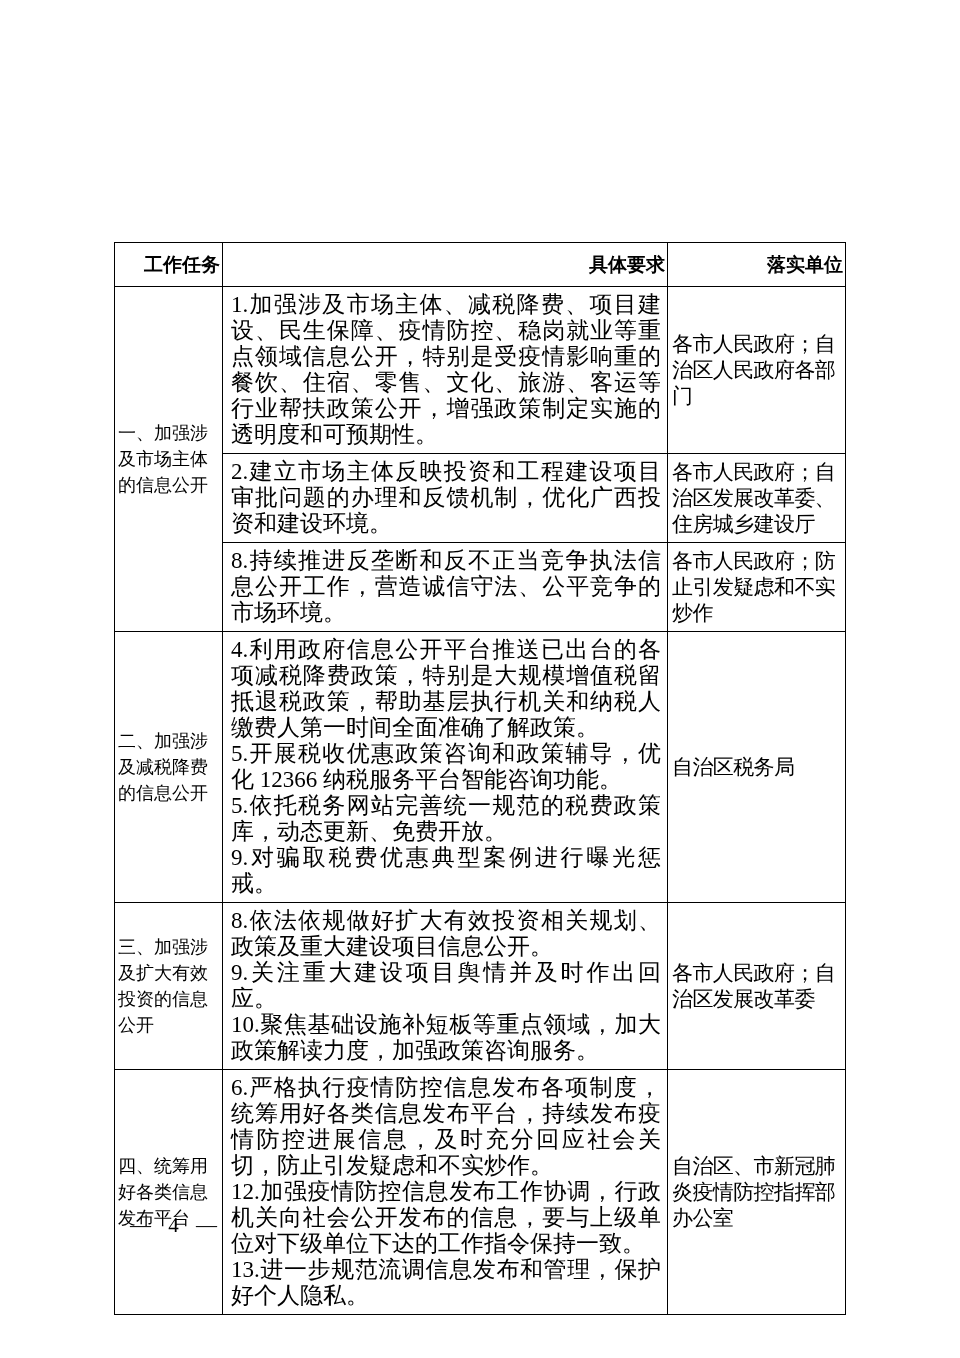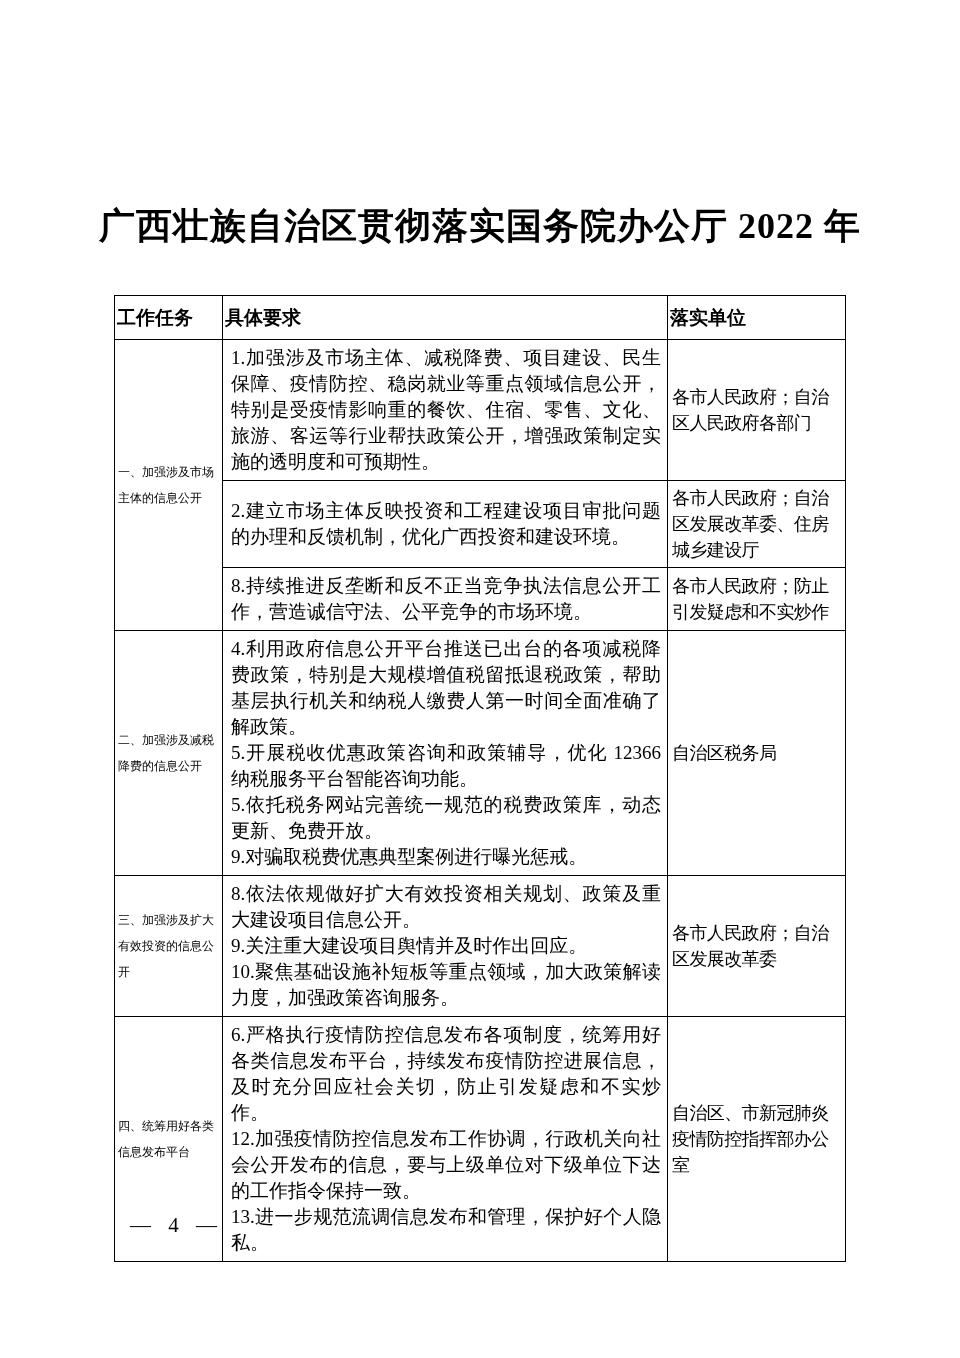--- a/index.html
+++ b/index.html
@@ -42,41 +42,41 @@
   table.work-table td {
     border: 1px solid #000000;
     vertical-align: middle;
     word-break: break-all;
   }
   table.work-table th {
     font-family: "Liberation Sans", "DejaVu Sans", sans-serif;
     font-weight: bold;
     font-size: 19px;
     height: 43px;
-    text-align: left;
+    text-align: right;
     padding: 0 2px;
   }
   td.cell-task {
-    font-size: 12px;
+    font-size: 18px;
     line-height: 26px;
     padding: 4px 2px 4px 3px;
     text-align: left;
   }
   td.cell-req {
-    font-size: 19px;
+    font-size: 23px;
     line-height: 26px;
     padding: 5px 6px 5px 8px;
     text-align: justify;
   }
   td.cell-req p.req-item {
     margin: 0;
     text-align: justify;
   }
   td.cell-unit {
-    font-size: 18px;
+    font-size: 21px;
     line-height: 26px;
     letter-spacing: -0.6px;
     padding: 4px 3px 4px 4px;
     text-align: left;
   }
   .page-number {
     position: absolute;
     left: 130px;
     top: 1212px;
     font-size: 21px;
@@ -84,21 +84,20 @@
     word-spacing: 10px;
     letter-spacing: 1px;
   }
 </style>
 </head>
 <body>
 
 <div class="page">
 
   <h1 class="doc-title">
-    <span class="title-line">广西壮族自治区贯彻落实国务院办公厅 2022 年</span>
   </h1>
 
   <table class="work-table">
     <colgroup>
       <col class="c-task">
       <col class="c-req">
       <col class="c-unit">
     </colgroup>
     <thead>
       <tr>

